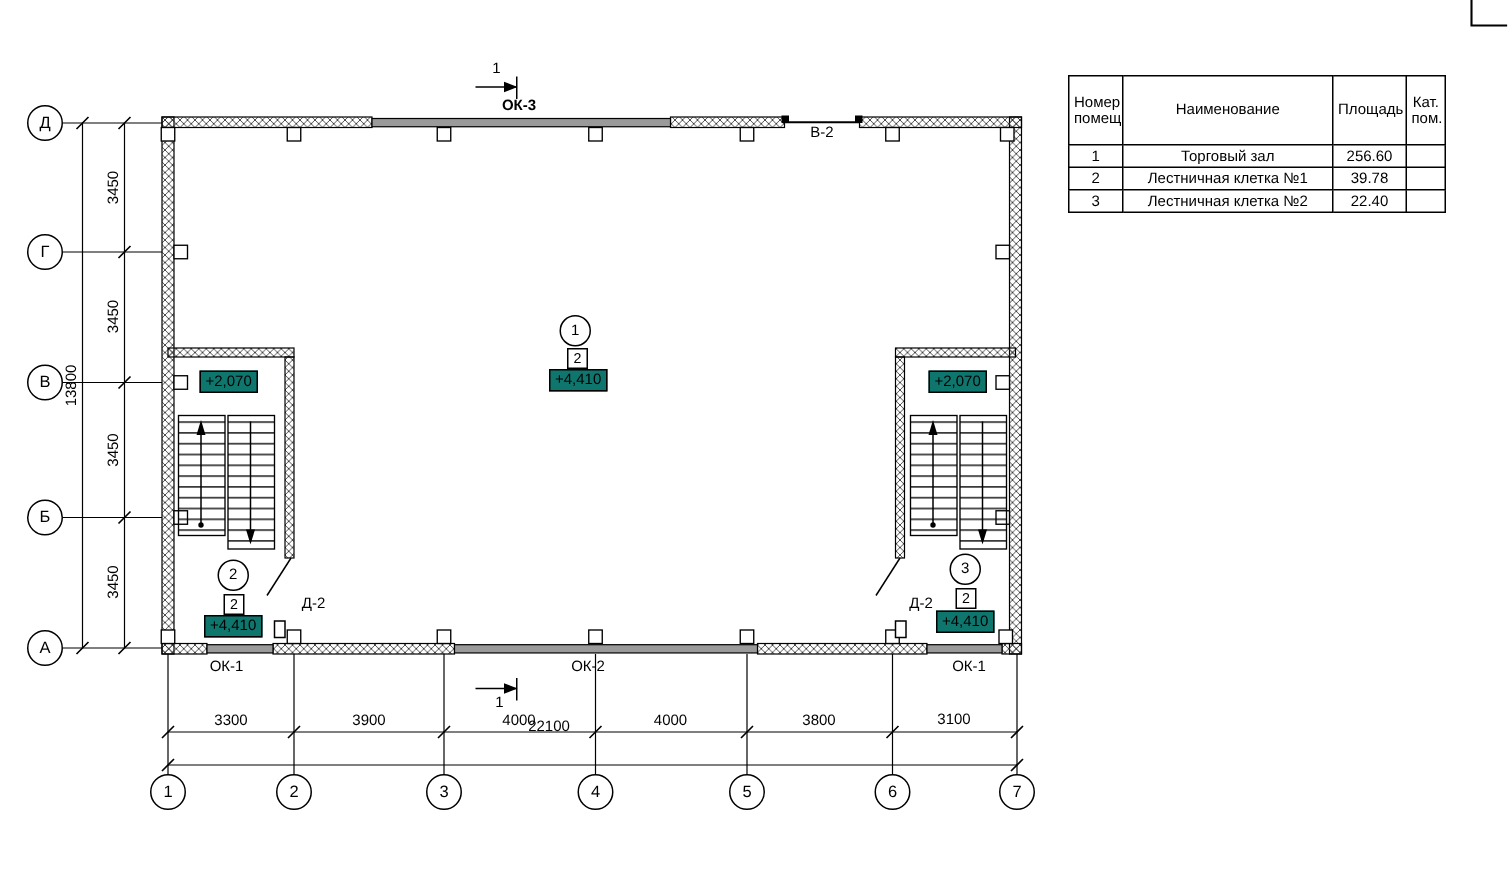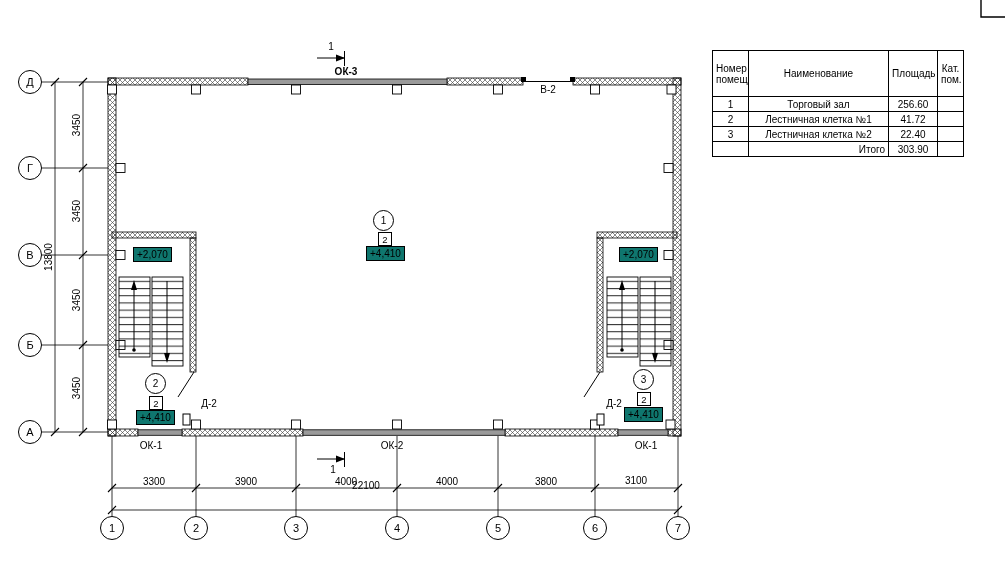--- a/index.html
+++ b/index.html
@@ -234,31 +234,25 @@
     <tbody>
       <tr>
         <td>1</td>
         <td class="name">Торговый зал</td>
         <td>256.60</td>
         <td></td>
       </tr>
       <tr>
         <td>2</td>
         <td class="name">Лестничная клетка №1</td>
-        <td>41.72</td>
+        <td>39.78</td>
         <td></td>
       </tr>
       <tr>
         <td>3</td>
         <td class="name">Лестничная клетка №2</td>
         <td>22.40</td>
         <td></td>
       </tr>
-      <tr>
-        <td></td>
-        <td class="total-lbl">Итого</td>
-        <td>303.90</td>
-        <td></td>
-      </tr>
     </tbody>
   </table>
 
 </div>
 
 </body></html>

